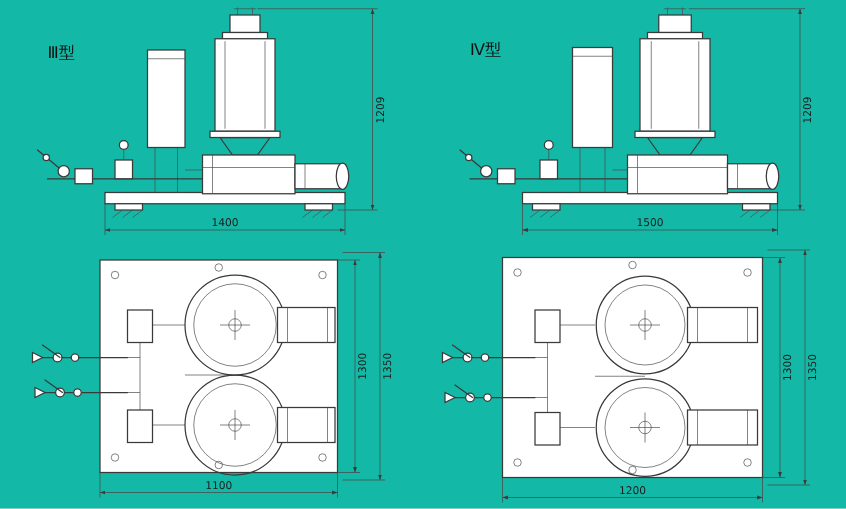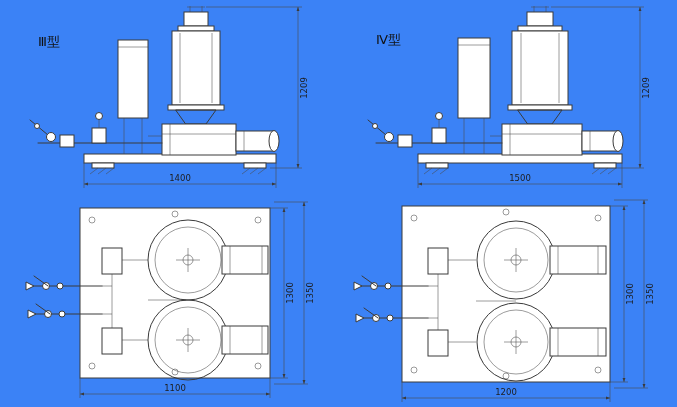--- a/index.html
+++ b/index.html
@@ -1,17 +1,17 @@
 <!DOCTYPE html>
 <html><head>
 <meta charset="utf-8">
 <style>
   * { margin:0; padding:0; box-sizing:border-box; }
   html,body { background:#ffffff; font-family:"DejaVu Sans", sans-serif; }
-  .sheet { position:relative; width:677px; height:407px; background:#3b82f6; overflow:hidden; }
+  .sheet { position:relative; width:677px; height:407px; background:#14b8a6; overflow:hidden; }
   .view { position:absolute; }
   .ln    { fill:none; stroke:#3a3a3a; stroke-width:1; stroke-linejoin:round; stroke-linecap:round; }
   .thin  { fill:none; stroke:#4a4a4a; stroke-width:0.55; }
   .fillw { fill:#ffffff; stroke:#3a3a3a; stroke-width:1; }
   .fillt { fill:#ffffff; stroke:#4a4a4a; stroke-width:0.55; }
   .dimln { fill:none; stroke:#4a4a4a; stroke-width:0.6; }
   .dimtxt{ font-size:8.5px; fill:#1d1d1d; font-family:"DejaVu Sans", sans-serif; }
   .lbl   { font-size:13px; fill:#111; font-family:"DejaVu Sans", sans-serif; }
 </style>
 </head>

